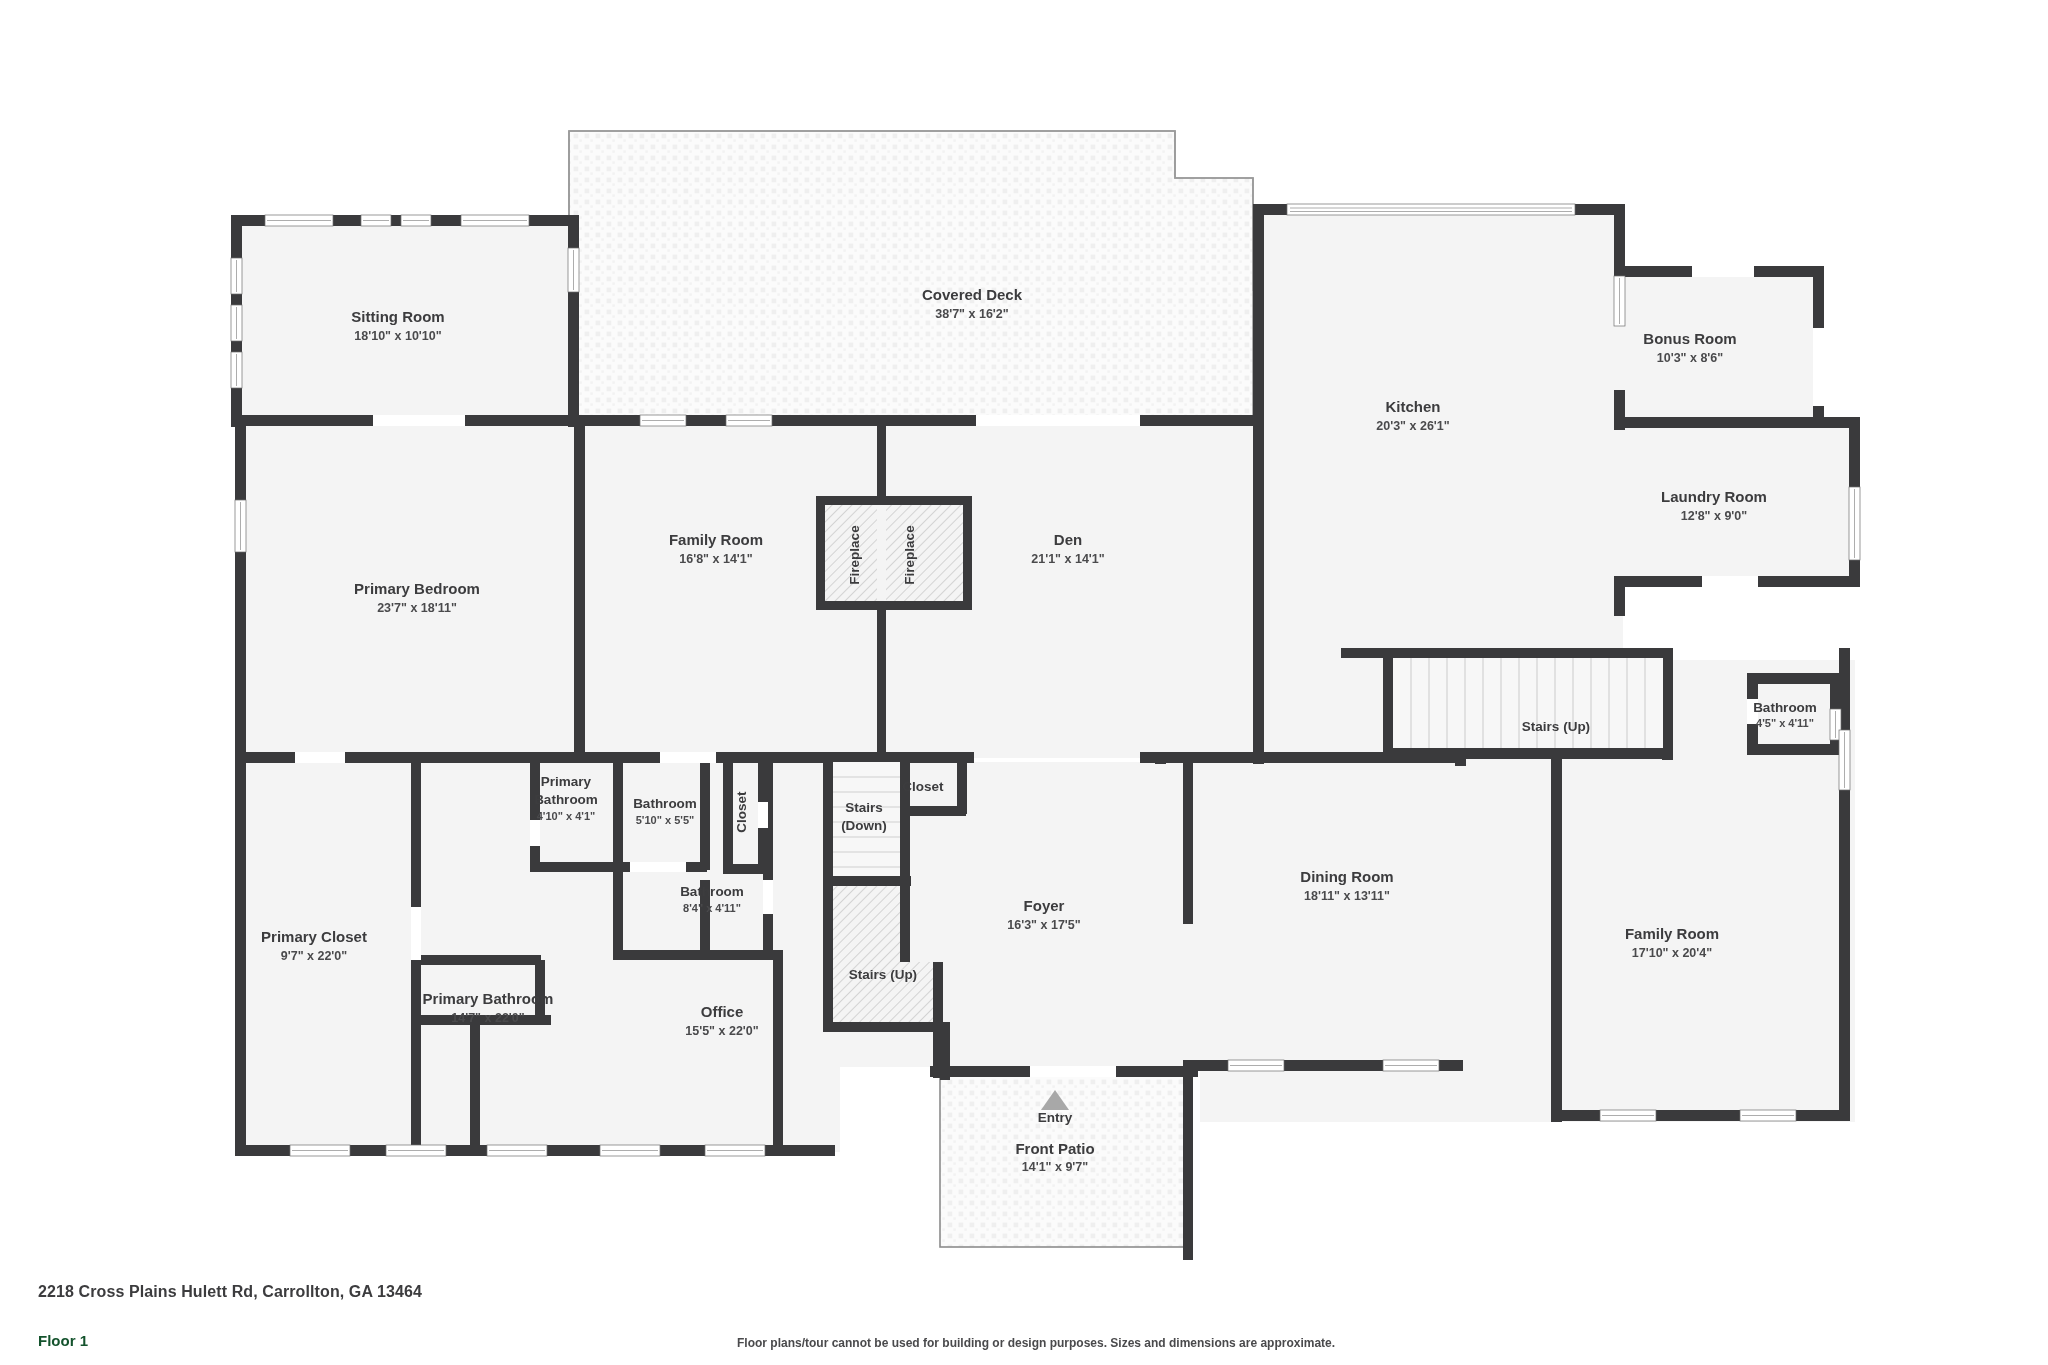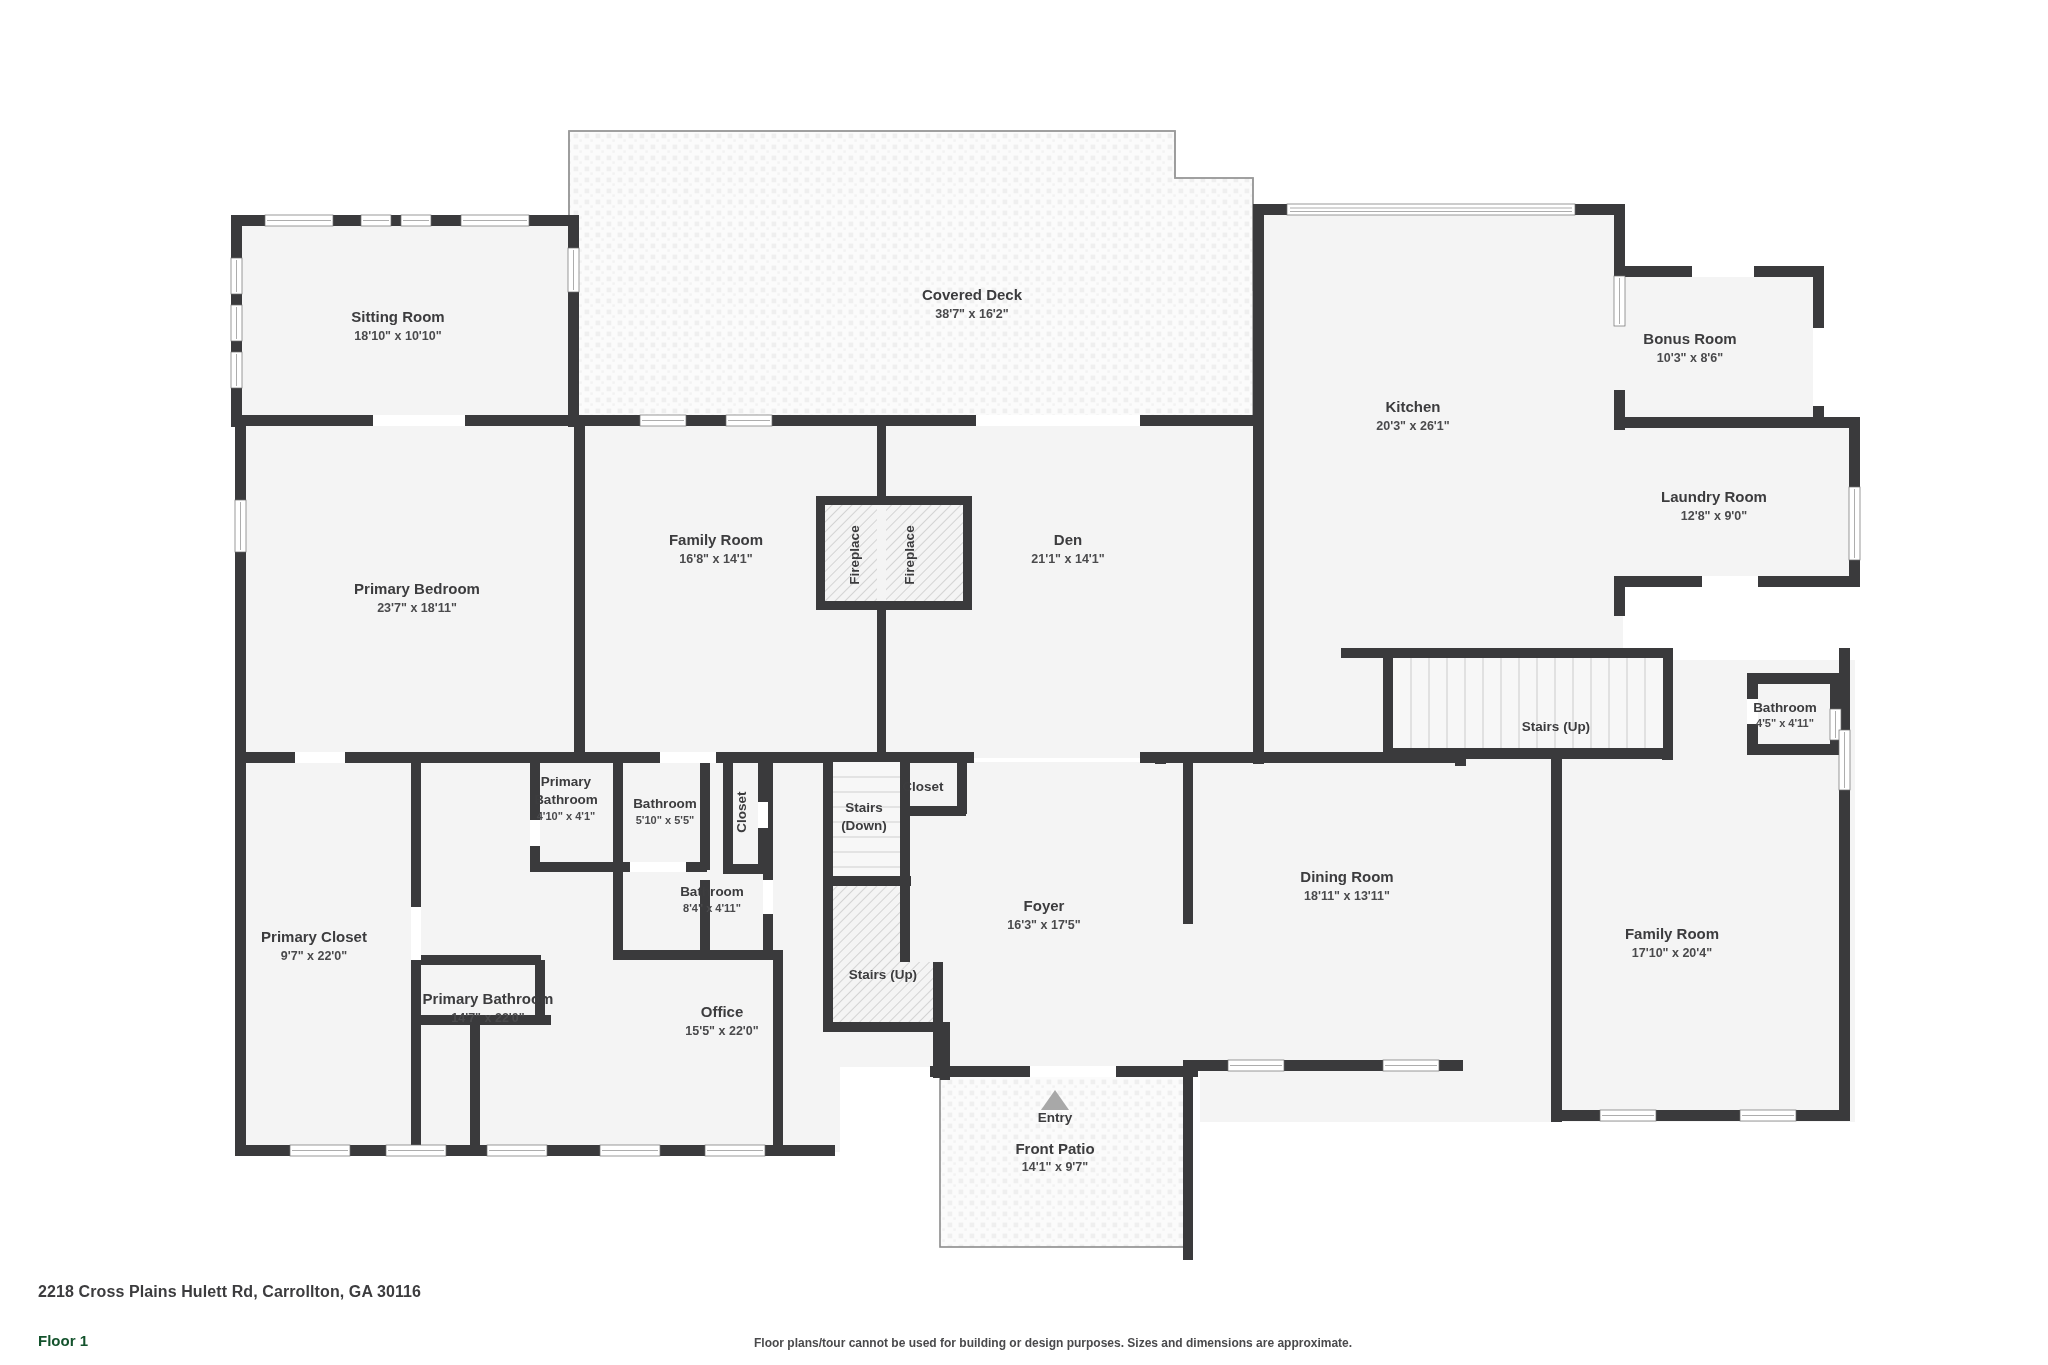--- a/index.html
+++ b/index.html
@@ -70,21 +70,21 @@
   .footer-floor {
     position: absolute;
     left: 38px;
     top: 1332px;
     font-size: 15px;
     font-weight: bold;
     color: #14532d;
   }
   .footer-disclaimer {
     position: absolute;
-    left: 754px;
+    left: 737px;
     top: 1336px;
     font-size: 12px;
     font-weight: bold;
     color: #4a4a4c;
   }
 </style>
 </head>
 <body>
 
 <div id="plan-root">
@@ -473,15 +473,15 @@
 
     <text class="room-name-sm" x="1556" y="727">Stairs (Up)</text>
 
     <text class="room-name-sm" x="923" y="787">Closet</text>
 
     <text class="room-name-sm" x="1055" y="1118">Entry</text>
   </g>
 </svg>
 </div>
 
-<div class="footer-address">2218 Cross Plains Hulett Rd, Carrollton, GA 30116</div>
+<div class="footer-address">2218 Cross Plains Hulett Rd, Carrollton, GA 13464</div>
 <div class="footer-floor">Floor 1</div>
 <div class="footer-disclaimer">Floor plans/tour cannot be used for building or design purposes. Sizes and dimensions are approximate.</div>
 
 </body></html>

